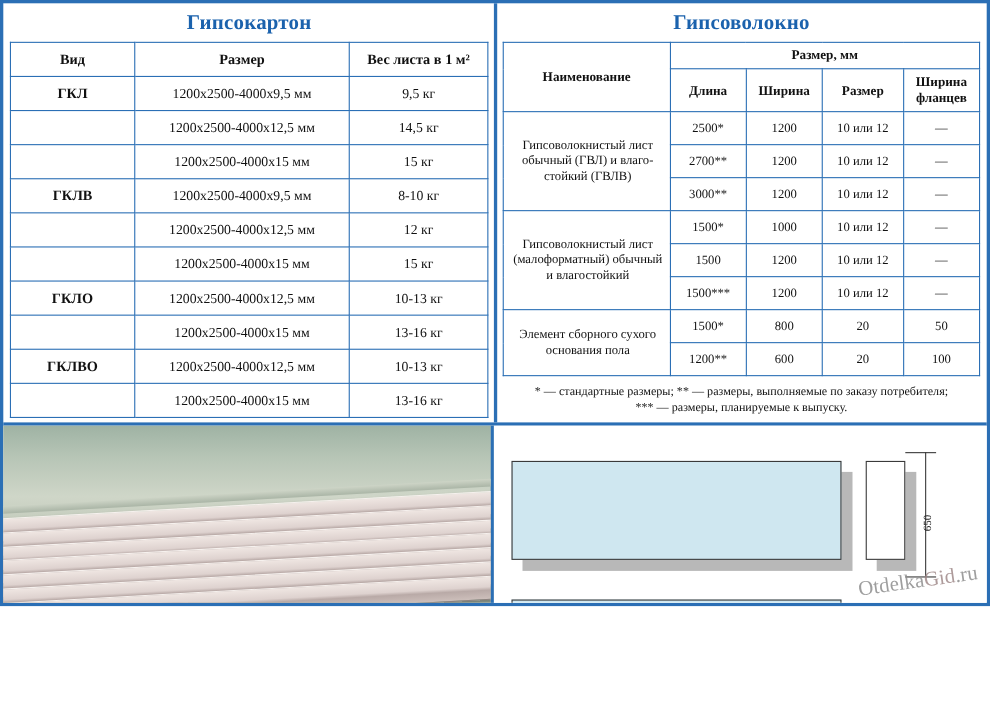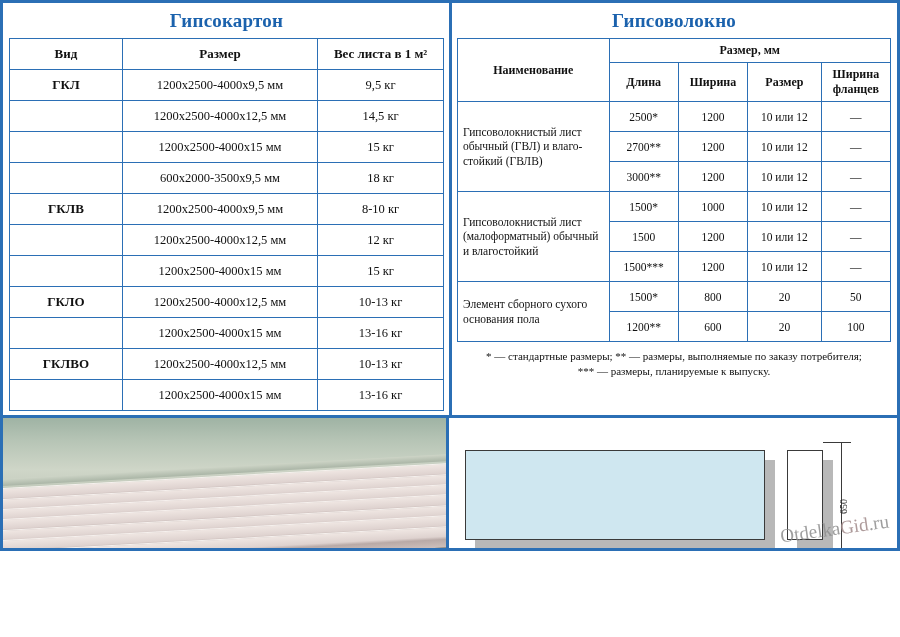--- a/index.html
+++ b/index.html
@@ -78,21 +78,21 @@
   .tbl-right th {
     font-weight: bold;
     font-size: 12px;
     padding: 4px 3px;
   }
   .tbl-right td {
     padding: 4px 3px;
     height: 21px;
   }
   .tbl-right td.name {
-    text-align: left;
+    text-align: center;
     font-size: 11.5px;
     line-height: 1.25;
     padding-left: 5px;
   }
   .note {
     font-size: 11px;
     line-height: 1.35;
     color: #111;
     padding: 7px 2px 0 2px;
     text-align: center;
@@ -213,25 +213,20 @@
           </tr>
           <tr>
             <td class="vid"></td>
             <td>1200х2500-4000х12,5 мм</td>
             <td>14,5 кг</td>
           </tr>
           <tr>
             <td class="vid"></td>
             <td>1200х2500-4000х15 мм</td>
             <td>15 кг</td>
-          </tr>
-          <tr>
-            <td class="vid"></td>
-            <td>600х2000-3500х9,5 мм</td>
-            <td>18 кг</td>
           </tr>
           <tr>
             <td class="vid">ГКЛВ</td>
             <td>1200х2500-4000х9,5 мм</td>
             <td>8-10 кг</td>
           </tr>
           <tr>
             <td class="vid"></td>
             <td>1200х2500-4000х12,5 мм</td>
             <td>12 кг</td>

